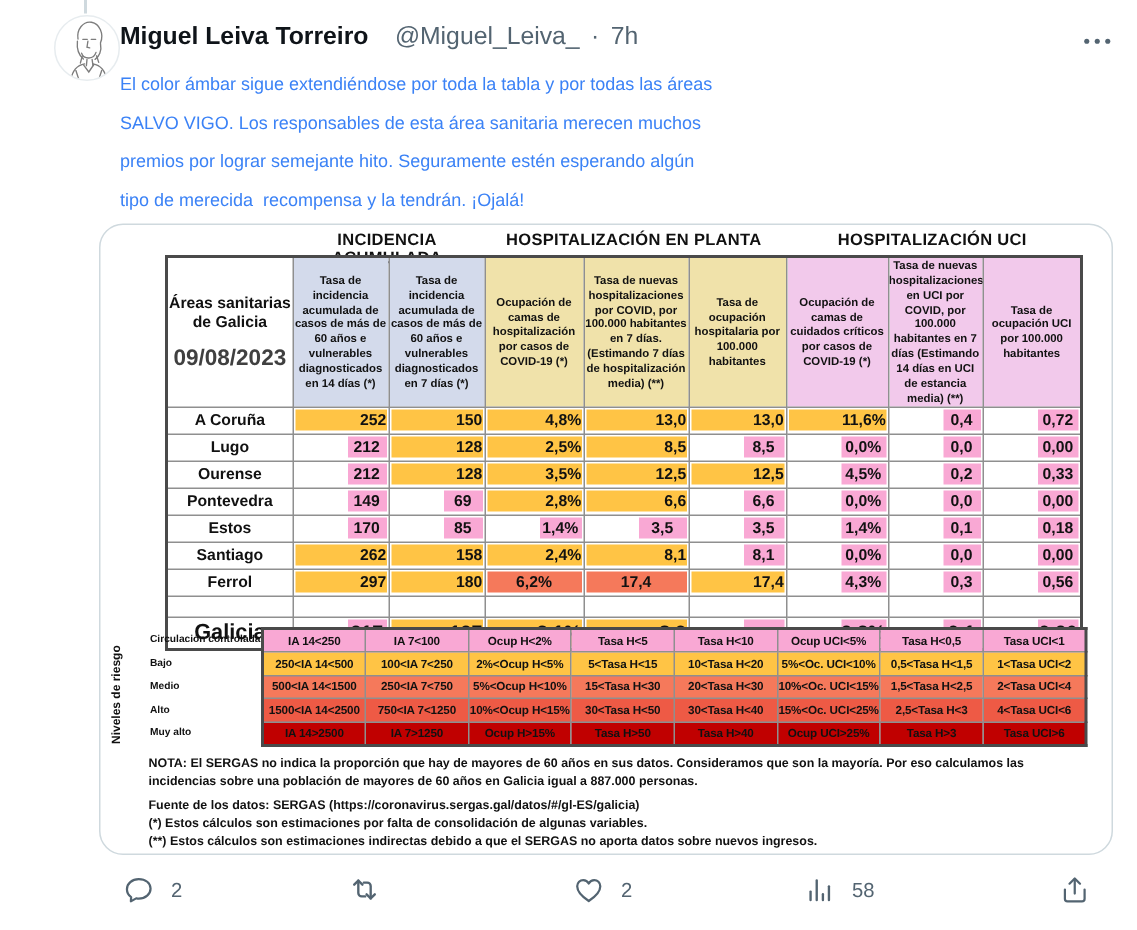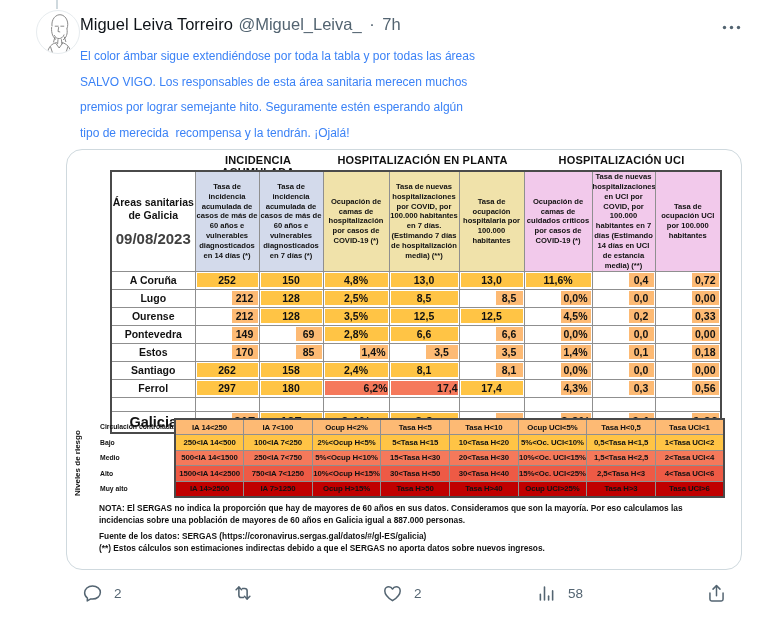--- a/index.html
+++ b/index.html
@@ -5,21 +5,21 @@
   * { box-sizing: border-box; margin: 0; padding: 0; }
   html,body { width:758px; height:620px; background:#fff; overflow:hidden;
     font-family:"Liberation Sans", sans-serif; }
   .tweet { position:relative; width:758px; height:620px; background:#fff; }
 
   .thread-line { position:absolute; left:56px; top:0; width:2px; height:9px; background:#CFD9DE; }
   .avatar { position:absolute; left:36px; top:10px; width:44px; height:44px; border-radius:50%;
     background:#fff; border:1px solid #E7ECEF; overflow:hidden; cursor:pointer; }
 
   .head-row { position:absolute; left:80px; top:15px; font-size:16.5px; color:#536471; white-space:nowrap; }
-  .head-row .name { font-weight:normal; color:#0F1419; margin-right:1px; }
+  .head-row .name { font-weight:bold; color:#0F1419; margin-right:13px; }
   .head-row .sep { margin:0 3px; }
   .more-btn { position:absolute; right:16px; top:16px; width:22px; height:22px; display:flex;
     align-items:center; justify-content:center; cursor:pointer; }
 
   .body-text { position:absolute; left:80px; top:44px; width:660px; font-size:12px;
     line-height:25.5px; color:#3b82f6; white-space:pre-wrap; }
 
   
   .card { position:absolute; left:66px; top:149px; width:676px; height:421px; background:#fff;
     border:1px solid #CFD9DE; border-radius:16px; overflow:hidden; cursor:pointer; }
@@ -39,22 +39,22 @@
   .hb { background:#D3DAEB; } .ht { background:#F0E2AA; } .hp { background:#F2C9EB; }
 
   table.main td { height:18px; background:#fff; }
   td.area { background:#F1F1F1; font-weight:bold; font-size:10.5px; color:#111; }
   .v { margin:1px; height:14px; line-height:14px; font-weight:bold; font-size:10.5px; color:#111; }
   tr.emptyrow td { height:14px; background:#fff; }
   tr.totalrow td { height:22px; }
   tr.totalrow td.area { font-size:14.5px; }
   tr.totalrow .v { height:18px; line-height:18px; font-size:13px; }
   tr.totalrow .v.sm { font-size:10.5px; }
-  .c-amber { background:#FFC445; } .c-green { background:#fdba74;margin-left:36px; }
-  .c-medio { background:#F5795B;text-align:right; } .c-alto { background:#EE5A45; }
+  .c-amber { background:#FFC445;text-align:right; } .c-green { background:#f9a8d4;margin-left:36px; }
+  .c-medio { background:#F5795B; } .c-alto { background:#EE5A45; }
   .c-muyalto { background:#C00000; color:#fff; }
 
   .legend { position:absolute; left:0; top:268px; width:660px; height:80px; }
   .legend .side { position:absolute; left:6px; top:2px; height:76px; display:flex; align-items:center;
     font-weight:bold; font-size:8px; color:#111;
     writing-mode:vertical-rl; transform:rotate(180deg); }
   .legend .lbls { position:absolute; left:33px; top:1px; width:66px; }
   .legend .lbls div { height:15.5px; display:flex; align-items:center; font-weight:bold;
     font-size:6.8px; color:#111; white-space:nowrap; }
   table.lg { position:absolute; left:107px; top:0; width:551px; border-collapse:collapse;
@@ -446,20 +446,21 @@
           <td class="c-muyalto">Tasa H&gt;3</td>
           <td class="c-muyalto">Tasa UCI&gt;6</td>
         </tr>
       </tbody>
         </table>
     </div>
 
     <div class="notes">
       <div class="nota">NOTA: El SERGAS no indica la proporción que hay de mayores de 60 años en sus datos. Consideramos que son la mayoría. Por eso calculamos las incidencias sobre una población de mayores de 60 años en Galicia igual a 887.000 personas.</div>
       <div>Fuente de los datos: SERGAS (https://coronavirus.sergas.gal/datos/#/gl-ES/galicia)</div>
+      <div>(*) Estos cálculos son estimaciones por falta de consolidación de algunas variables.</div>
       <div>(**) Estos cálculos son estimaciones indirectas debido a que el SERGAS no aporta datos sobre nuevos ingresos.</div>
     </div>
   </div>
 
   <div class="actions">
     <div class="act a-reply">
       <svg width="21" height="21" viewBox="0 0 24 24">
         <path d="M12 3.5 C6.8 3.5 3 7 3 11.2 c0 2.5 1.2 4.6 3.2 6 L6 20.5 l4-2.3 c.7.1 1.3.2 2 .2 5.2 0 9-3.5 9-7.7 S17.2 3.5 12 3.5z" fill="none" stroke="#536471" stroke-width="1.7" stroke-linejoin="round"></path>
       </svg>
       <span>2</span>

